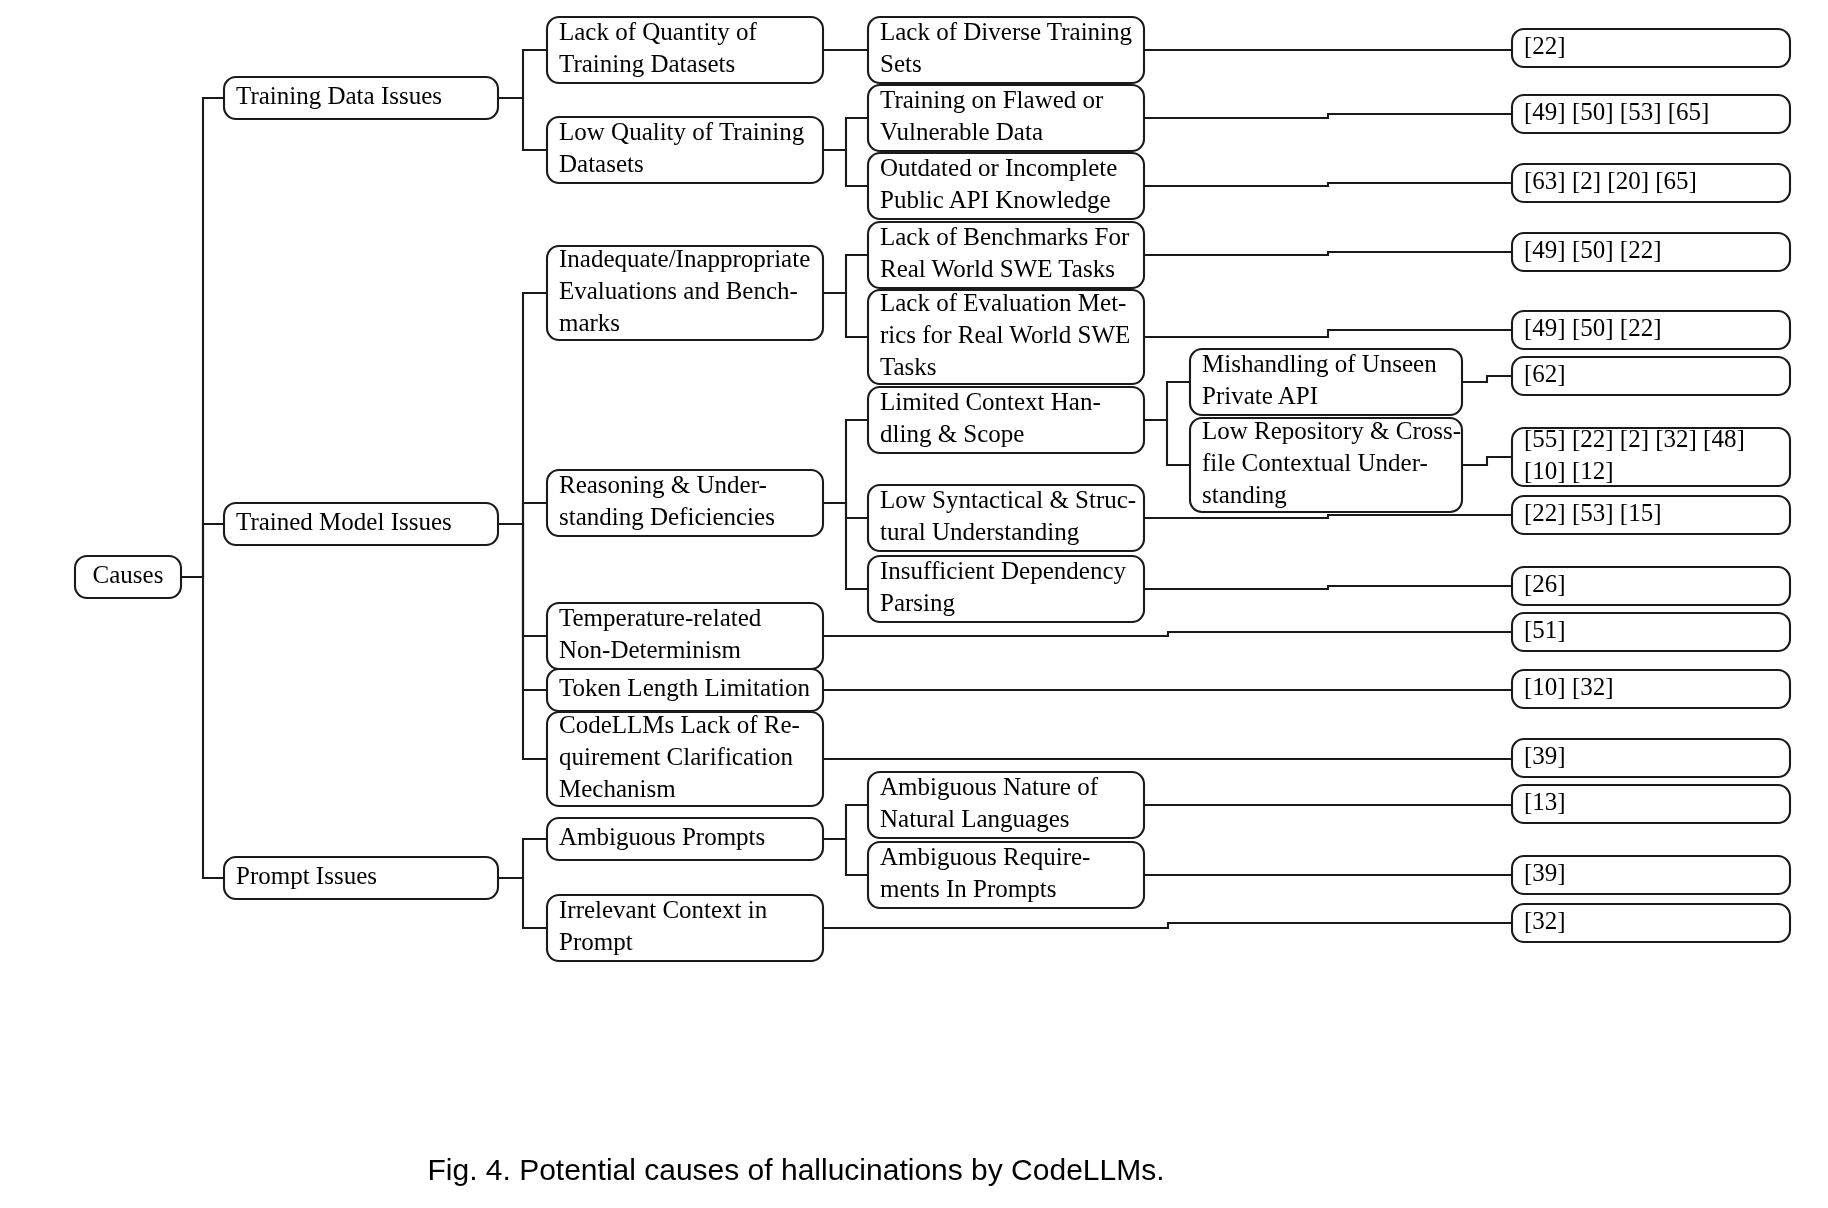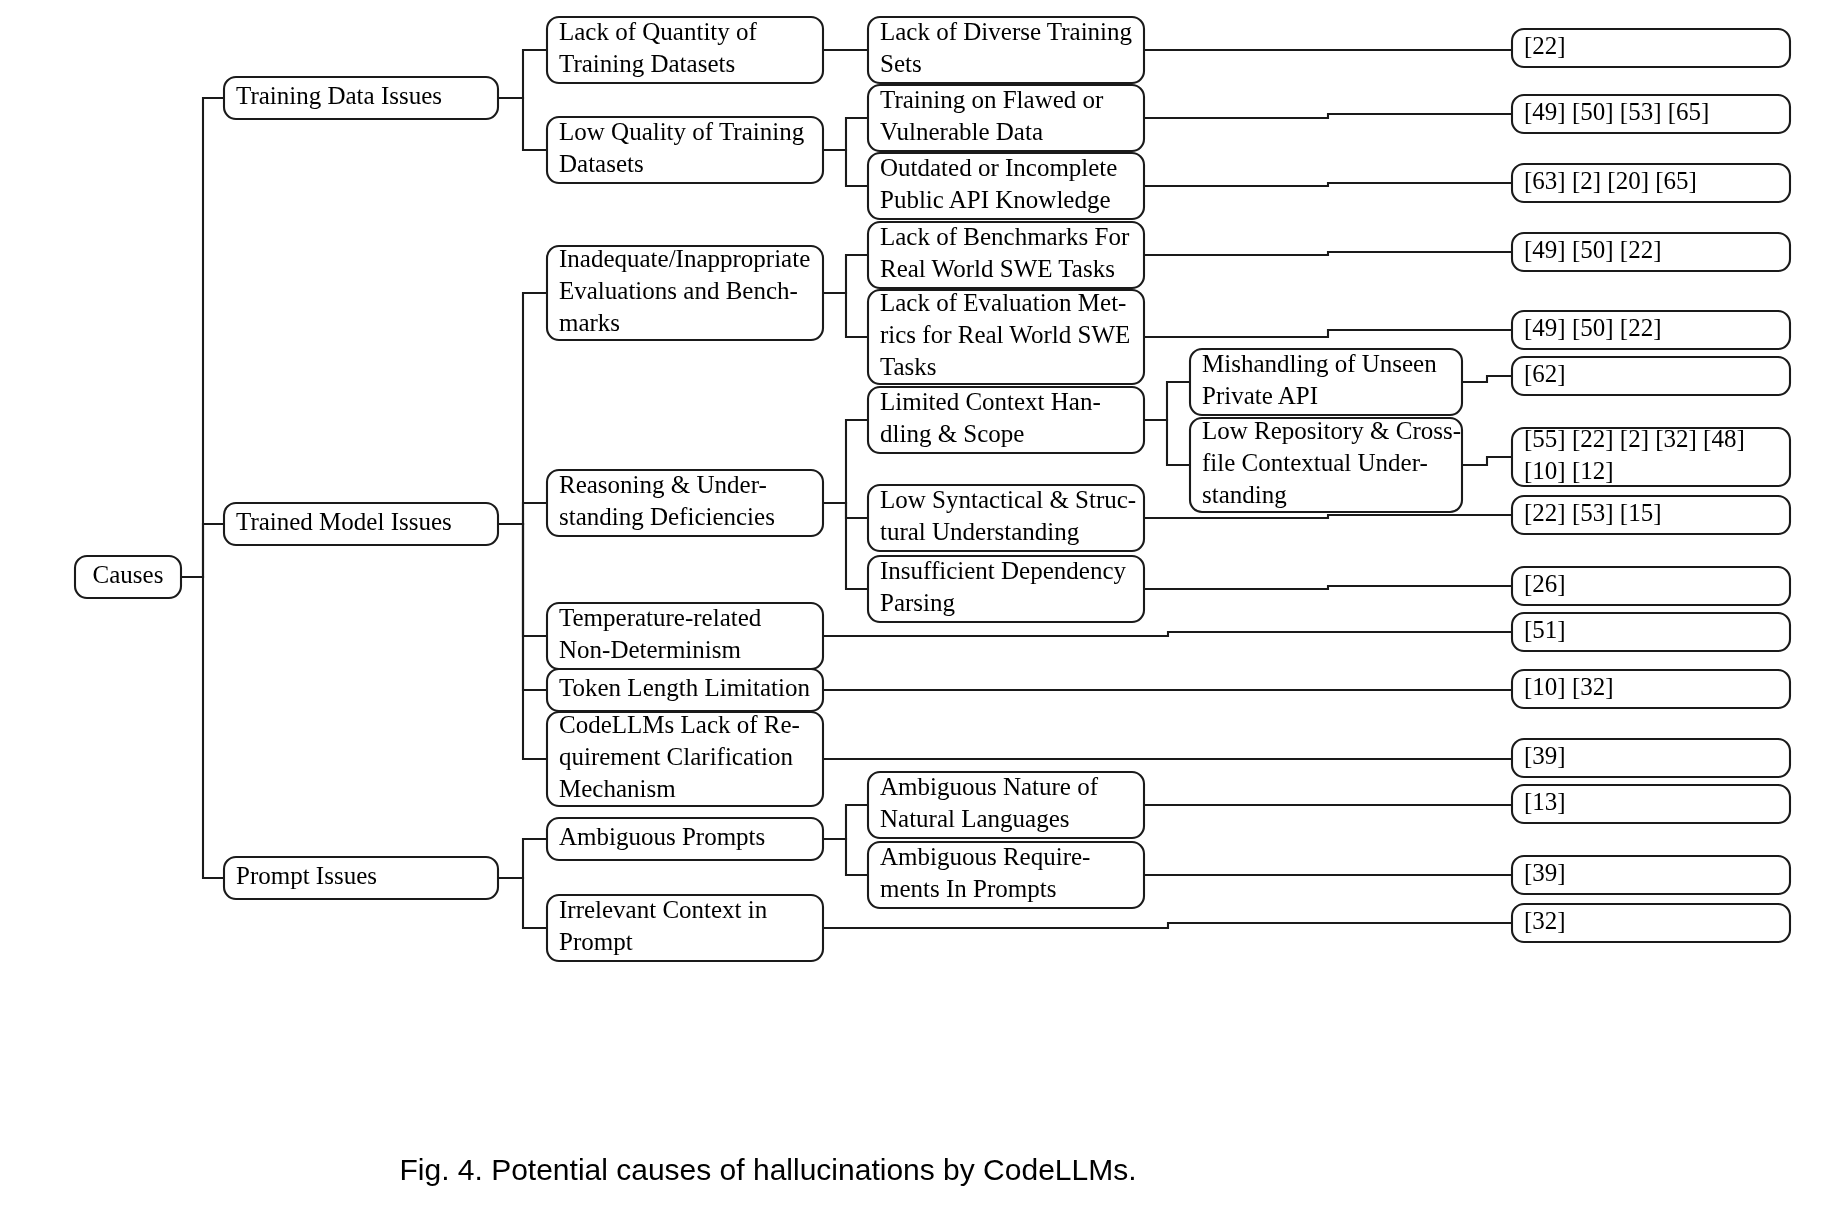--- a/index.html
+++ b/index.html
@@ -45,20 +45,21 @@
     position: absolute;
     left: 0;
     top: 1153px;
     width: 1536px;
     text-align: center;
     font-family: "Liberation Sans Narrow", "Liberation Sans", "DejaVu Sans", sans-serif;
     font-size: 30px;
     font-stretch: condensed;
     color: #000000;
     letter-spacing: 0px;
+    padding-left: 28px;
   }
 </style>
 </head>
 <body>
 
 <div id="page">
   <svg id="tree" viewBox="0 0 1828 1160">
     <g id="links-layer">
         <path class="link" d="M 181 577 H 203 V 98 H 224"></path>
         <path class="link" d="M 181 577 H 203 V 524 H 224"></path>

